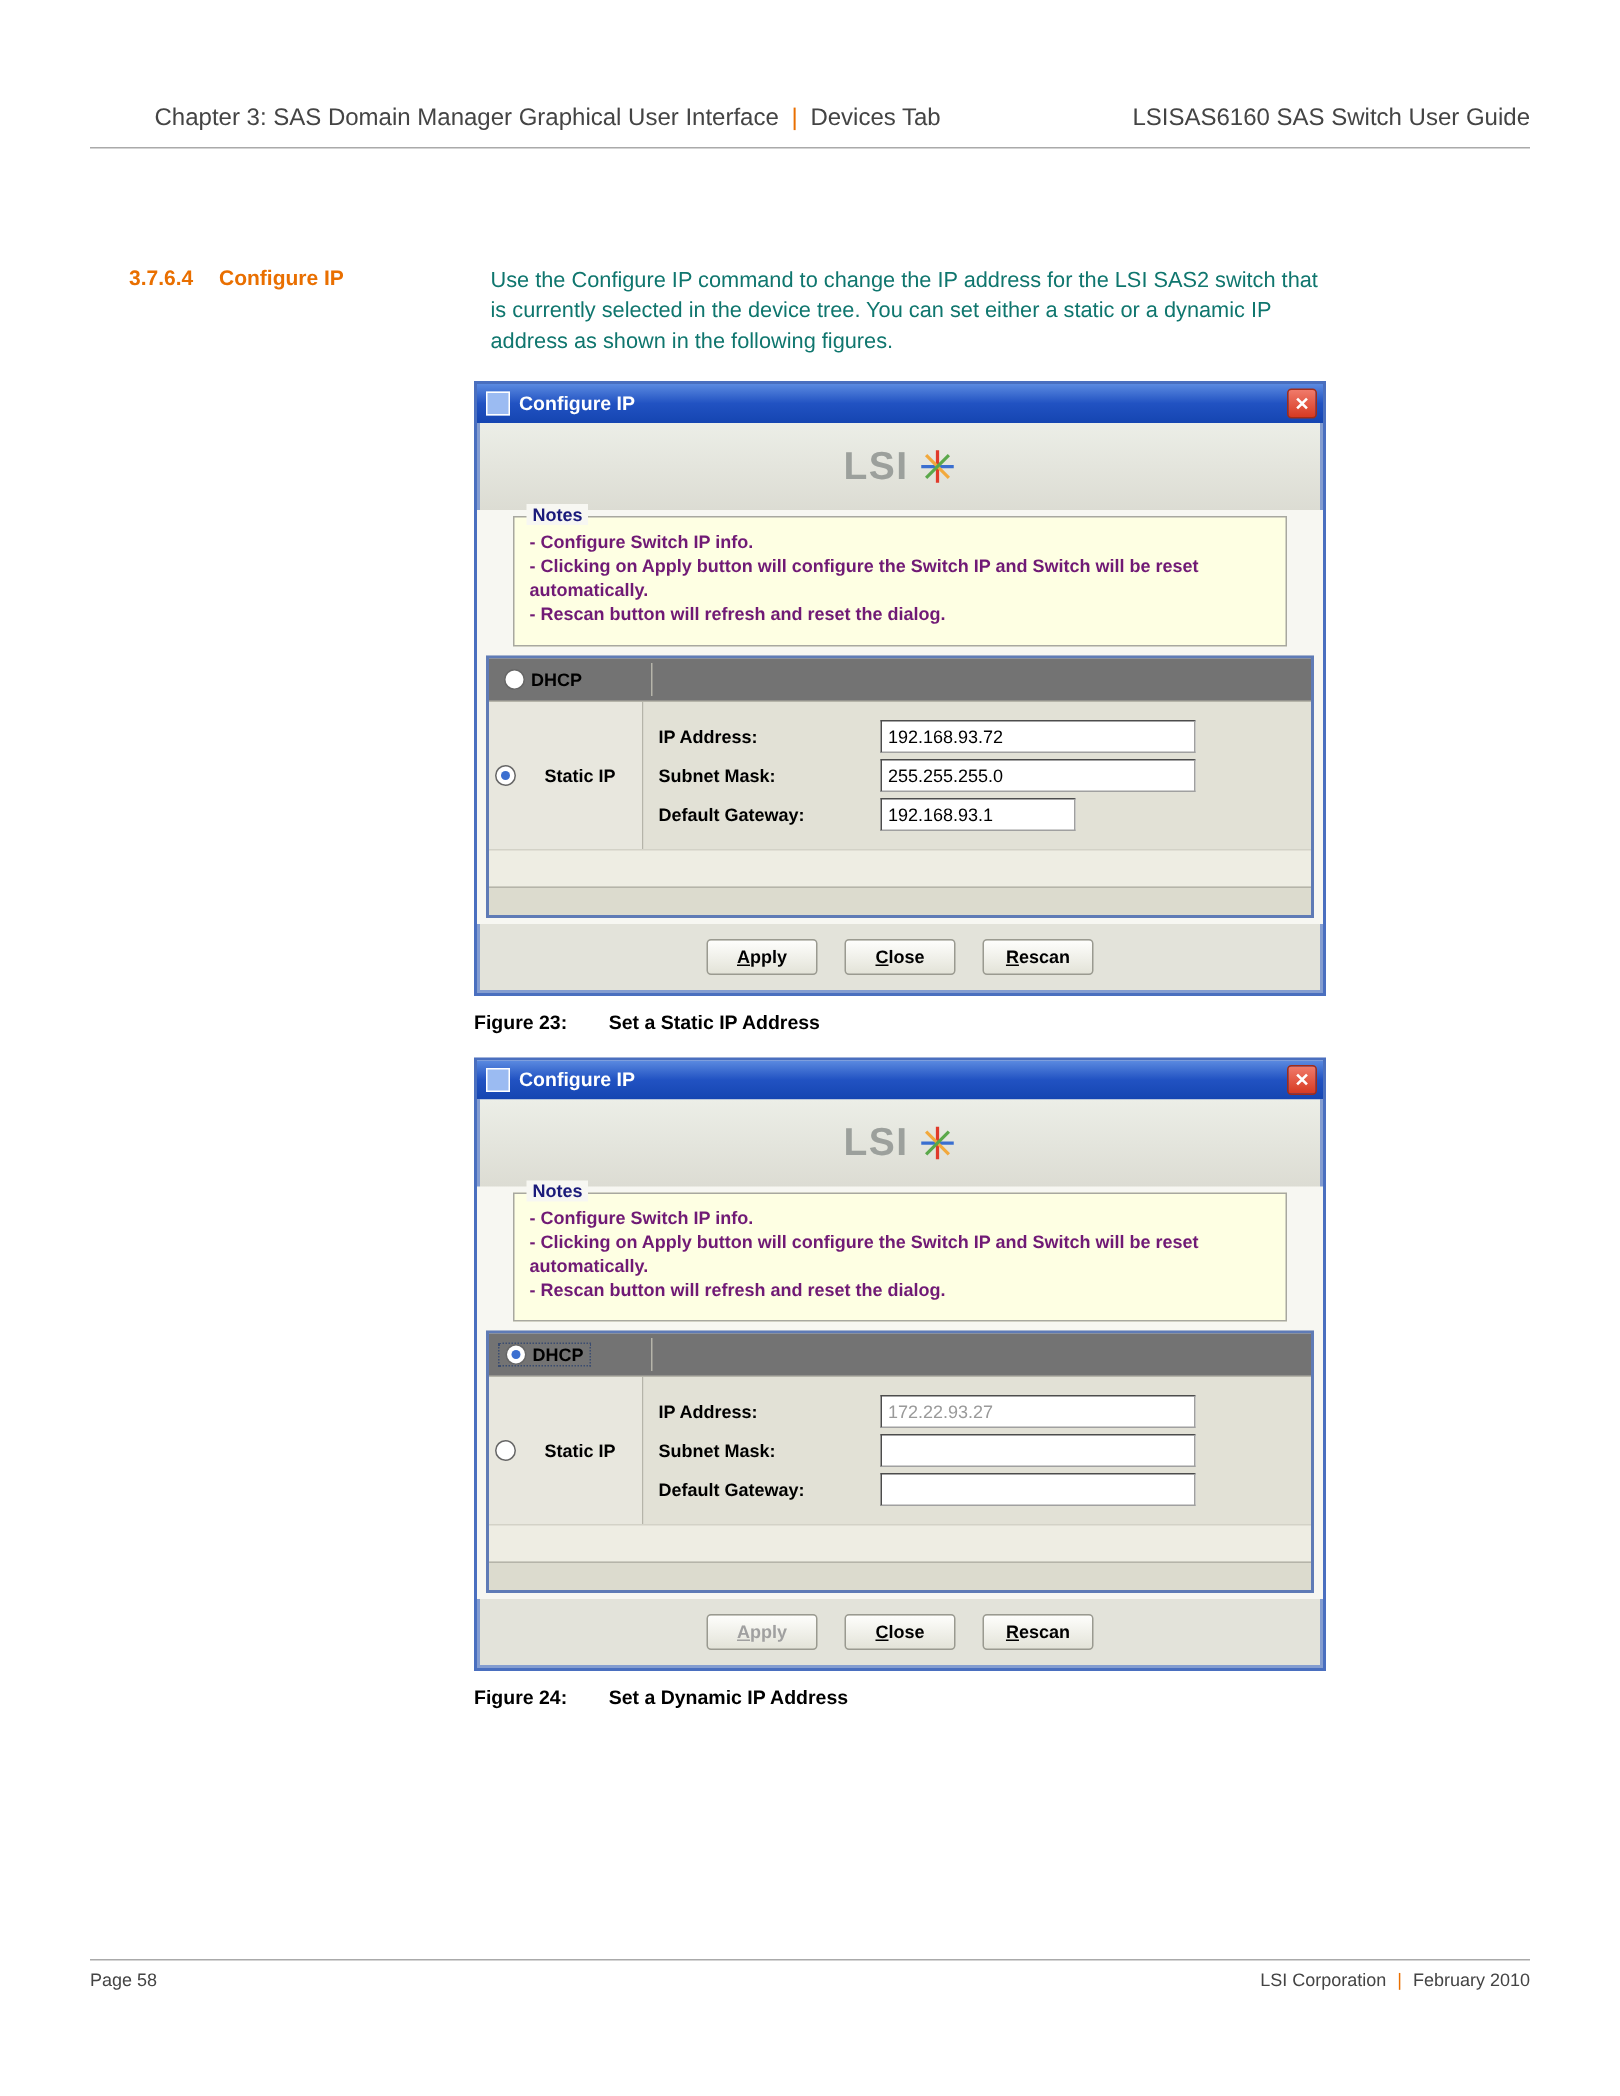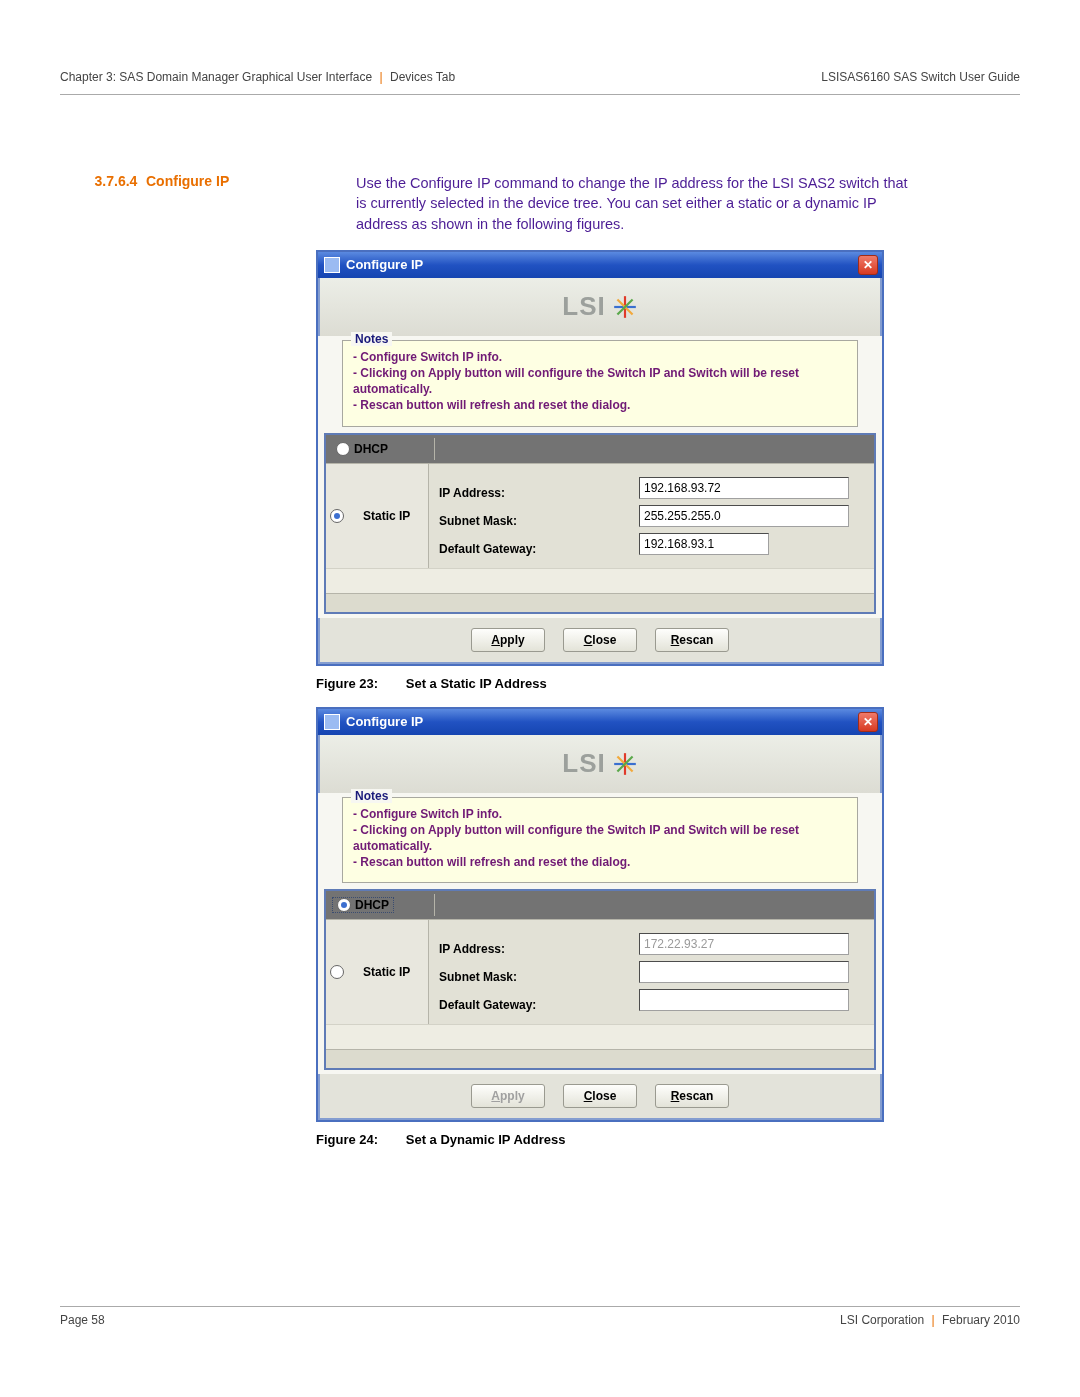--- a/index.html
+++ b/index.html
@@ -8,56 +8,56 @@
     background: #fff;
     font-family: "Myriad Pro", "Segoe UI", Arial, sans-serif;
     color: #000;
     width: 1080px;
     height: 1397px;
     position: relative;
   }
   .page-header {
     display: flex;
     justify-content: space-between;
-    padding: 70px 60px 6px 60px;
-    font-size: 12px;
+    padding: 70px 60px 6px 77px;
+    font-size: 16px;
     color: #444;
+    margin-left: 26px;
   }
   .page-header .left span.sep {
     color: #e96f00;
     padding: 0 4px;
   }
   .page-header-line {
     margin: 4px 60px 0 60px;
     height: 1px;
     background: #aaa;
   }
   .section-row {
     display: flex;
     padding: 78px 60px 0 86px;
   }
   .sec-num {
     color: #e96f00;
     font-weight: 700;
     font-size: 14px;
     width: 60px;
-    text-align: center;
   }
   .sec-title {
     color: #e96f00;
     font-weight: 700;
     font-size: 14px;
     width: 150px;
   }
   .sec-body {
     font-size: 14.5px;
     line-height: 1.4;
     width: 560px;
-    margin-left: 60px;
-    color: #4c1d95;
+    margin-left: 31px;
+    color: #0f766e;
   }
   .dialog {
     width: 564px;
     margin-left: 316px;
     margin-top: 16px;
     border: 2px solid #4a6fbf;
     background: #f7f7f2;
   }
   .titlebar {
     display: flex;
@@ -141,21 +141,21 @@
     width:94px;
     border-right:1px solid #b5b4a9;
     display:flex;align-items:center;gap:19px;
     padding:0 4px;
     font-size:12px;font-weight:700;
   }
   .fields {
     flex:1;padding:8px 10px;background:#e2e1d6;
   }
   .frow {display:flex;align-items:center;margin:4px 0;}
-  .flabel {width:200px;font-size:12px;font-weight:700;margin-top:10px;}
+  .flabel {width:148px;font-size:12px;font-weight:700;}
   .finput {
     width:200px;height:18px;
     border:1px inset #a0a0a0;background:#fff;
     font-family:Arial;font-size:12px;padding:1px 4px;
   }
   .finput.disabled {color:#9a9a9a;}
   .spacer-row {height:24px;border-top:1px solid #d3d2c7;background:#eeede3;}
   .spacer-row2 {height:18px;border-top:1px solid #b5b4a9;background:#dcdbce;}
   .btnbar {
     background:#e3e3da;padding:10px 0;display:flex;justify-content:center;gap:18px;

